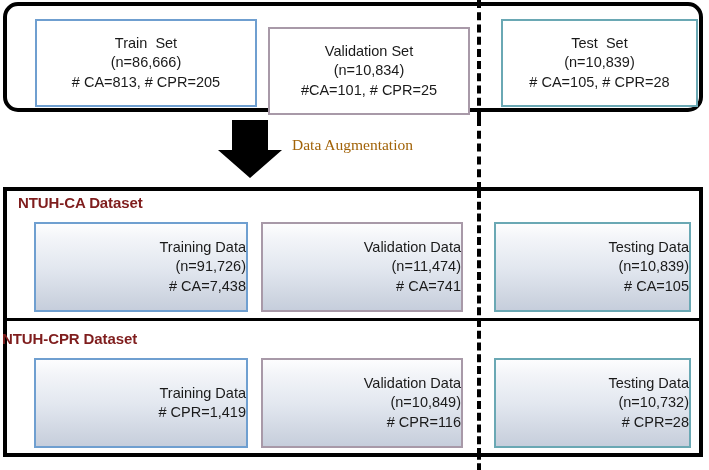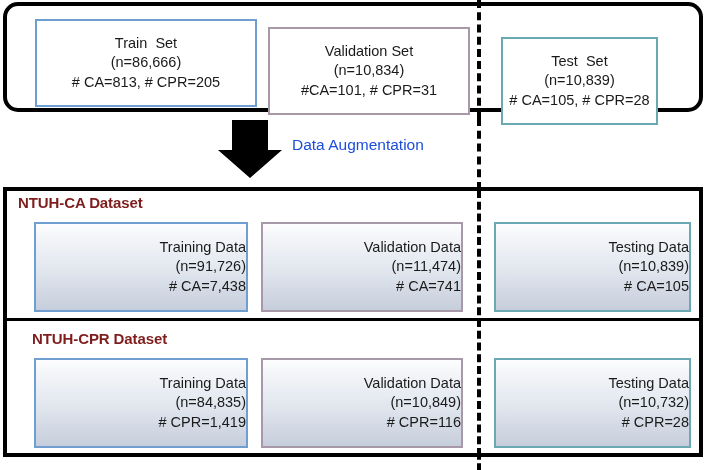--- a/index.html
+++ b/index.html
@@ -84,78 +84,79 @@
 
   .bd-blue   { border-color: #6f9fd0; }
   .bd-mauve  { border-color: #a899a8; }
   .bd-teal   { border-color: #6aa8b4; }
 
   .dbox .ln { display: block; }
 
   
   #r1-train { left: 28px;  top: 13px; width: 222px; height: 88px; }
   #r1-val   { left: 261px; top: 13px; width: 202px; height: 88px; margin-top: 8px; }
-  #r1-test  { left: 494px; top: 31px; width: 157px; height: 88px; }
+  #r1-test  { left: 494px; top: 13px; width: 197px; height: 88px; }
 
   
   #r2-train { left: 34px;  top: 222px; width: 214px; height: 90px; }
   #r2-val   { left: 261px; top: 222px; width: 202px; height: 90px; }
   #r2-test  { left: 494px; top: 222px; width: 197px; height: 90px; }
 
   
   #r3-train { left: 34px;  top: 358px; width: 214px; height: 90px; }
   #r3-val   { left: 261px; top: 358px; width: 202px; height: 90px; }
   #r3-test  { left: 494px; top: 358px; width: 197px; height: 90px; }
 
   
   .section-title {
     position: absolute;
     font-size: 15px;
     font-weight: bold;
     color: #7f1d1d;
     letter-spacing: -0.1px;
   }
   #title-ca  { left: 18px; top: 194px; }
-  #title-cpr { left: 32px; top: 330px; }
+  #title-cpr { left: 2px; top: 330px; }
 
   
   #aug-arrow {
     position: absolute;
     left: 218px;
     top: 120px;
     width: 64px;
     height: 58px;
   }
   
   #aug-label {
     position: absolute;
     left: 292px;
     top: 136px;
     font-size: 15.5px;
-    color: #1d4ed8;
+    color: #a16207;
     white-space: nowrap;
+    font-family: Liberation Serif, serif;
   }
 </style>
 </head>
 <body>
 
 <div class="stage">
 
   <div class="outer-frame" id="frame-row1">
 
     <div class="dbox plain bd-blue" id="r1-train">
       <span class="ln">Train  Set</span>
       <span class="ln">(n=86,666)</span>
       <span class="ln"># CA=813, # CPR=205</span>
     </div>
 
     <div class="dbox plain bd-mauve" id="r1-val">
       <span class="ln">Validation Set</span>
       <span class="ln">(n=10,834)</span>
-      <span class="ln">#CA=101, # CPR=31</span>
+      <span class="ln">#CA=101, # CPR=25</span>
     </div>
 
     <div class="dbox plain bd-teal" id="r1-test">
       <span class="ln">Test  Set</span>
       <span class="ln">(n=10,839)</span>
       <span class="ln"># CA=105, # CPR=28</span>
     </div>
 
   </div>
 
@@ -186,21 +187,20 @@
   <div class="dbox grad bd-teal" id="r2-test">
     <span class="ln">Testing Data</span>
     <span class="ln">(n=10,839)</span>
     <span class="ln"># CA=105</span>
   </div>
 
   <div class="section-title" id="title-cpr">NTUH-CPR Dataset</div>
 
   <div class="dbox grad bd-blue" id="r3-train">
     <span class="ln">Training Data</span>
-    <span class="ln">(n=84,835)</span>
     <span class="ln"># CPR=1,419</span>
   </div>
 
   <div class="dbox grad bd-mauve" id="r3-val">
     <span class="ln">Validation Data</span>
     <span class="ln">(n=10,849)</span>
     <span class="ln"># CPR=116</span>
   </div>
 
   <div class="dbox grad bd-teal" id="r3-test">

